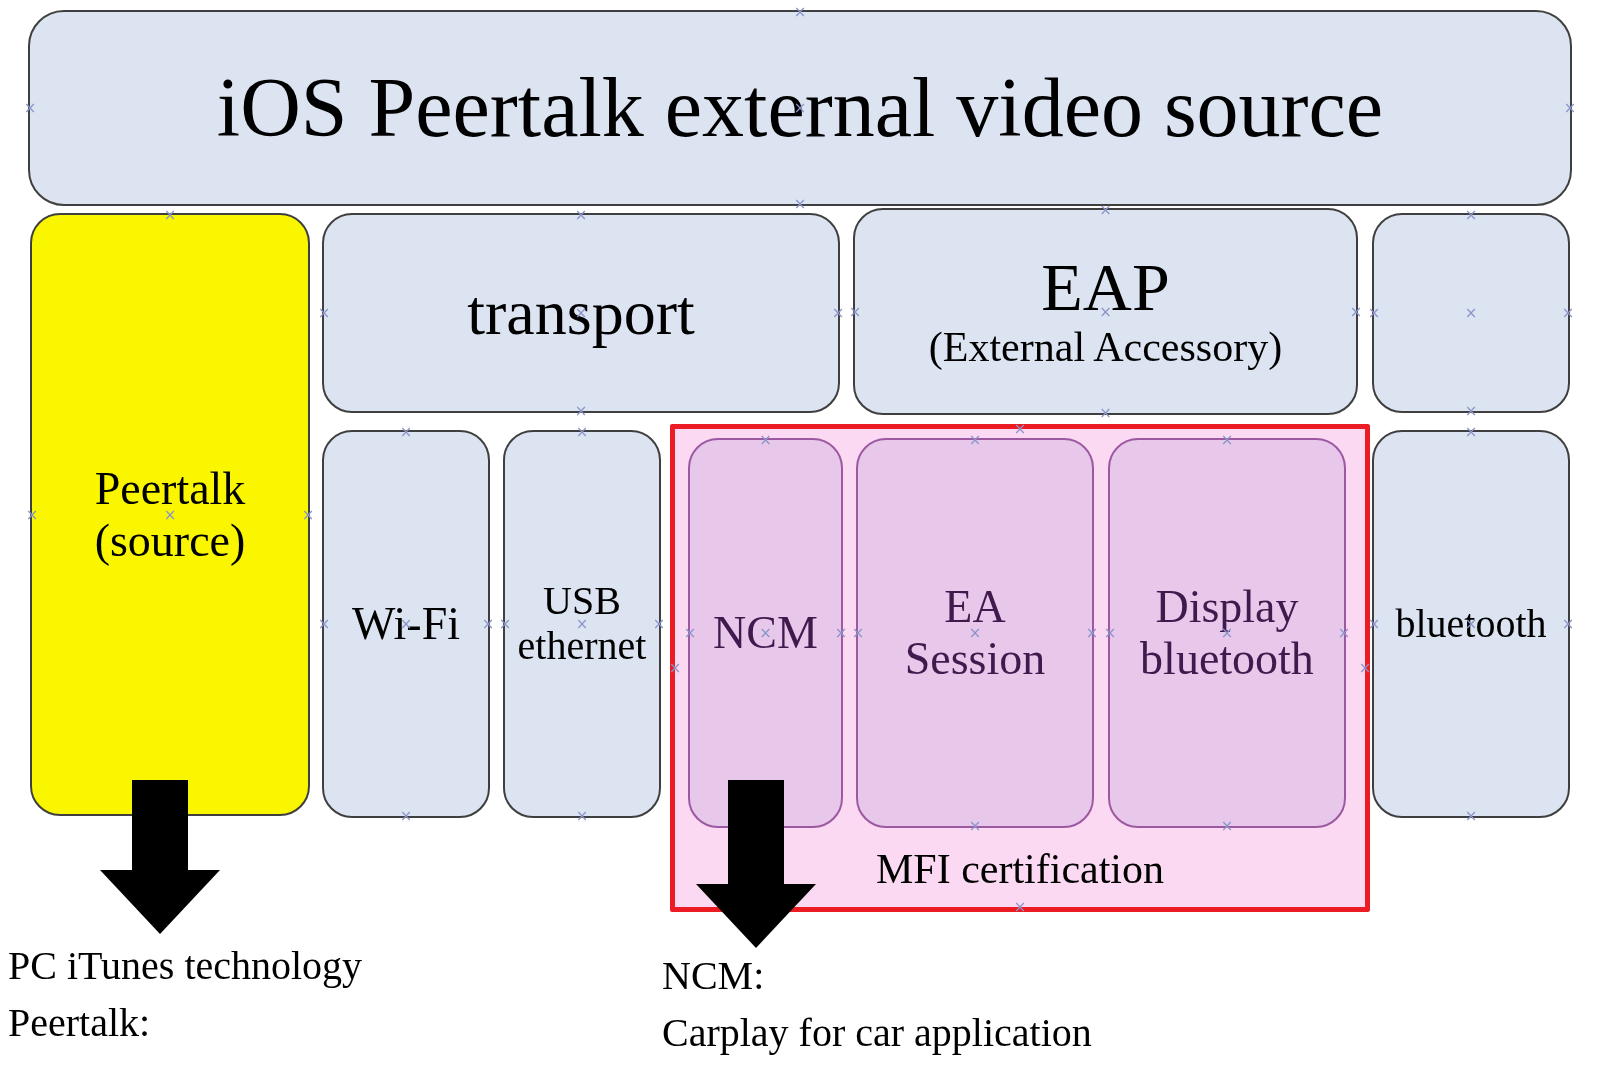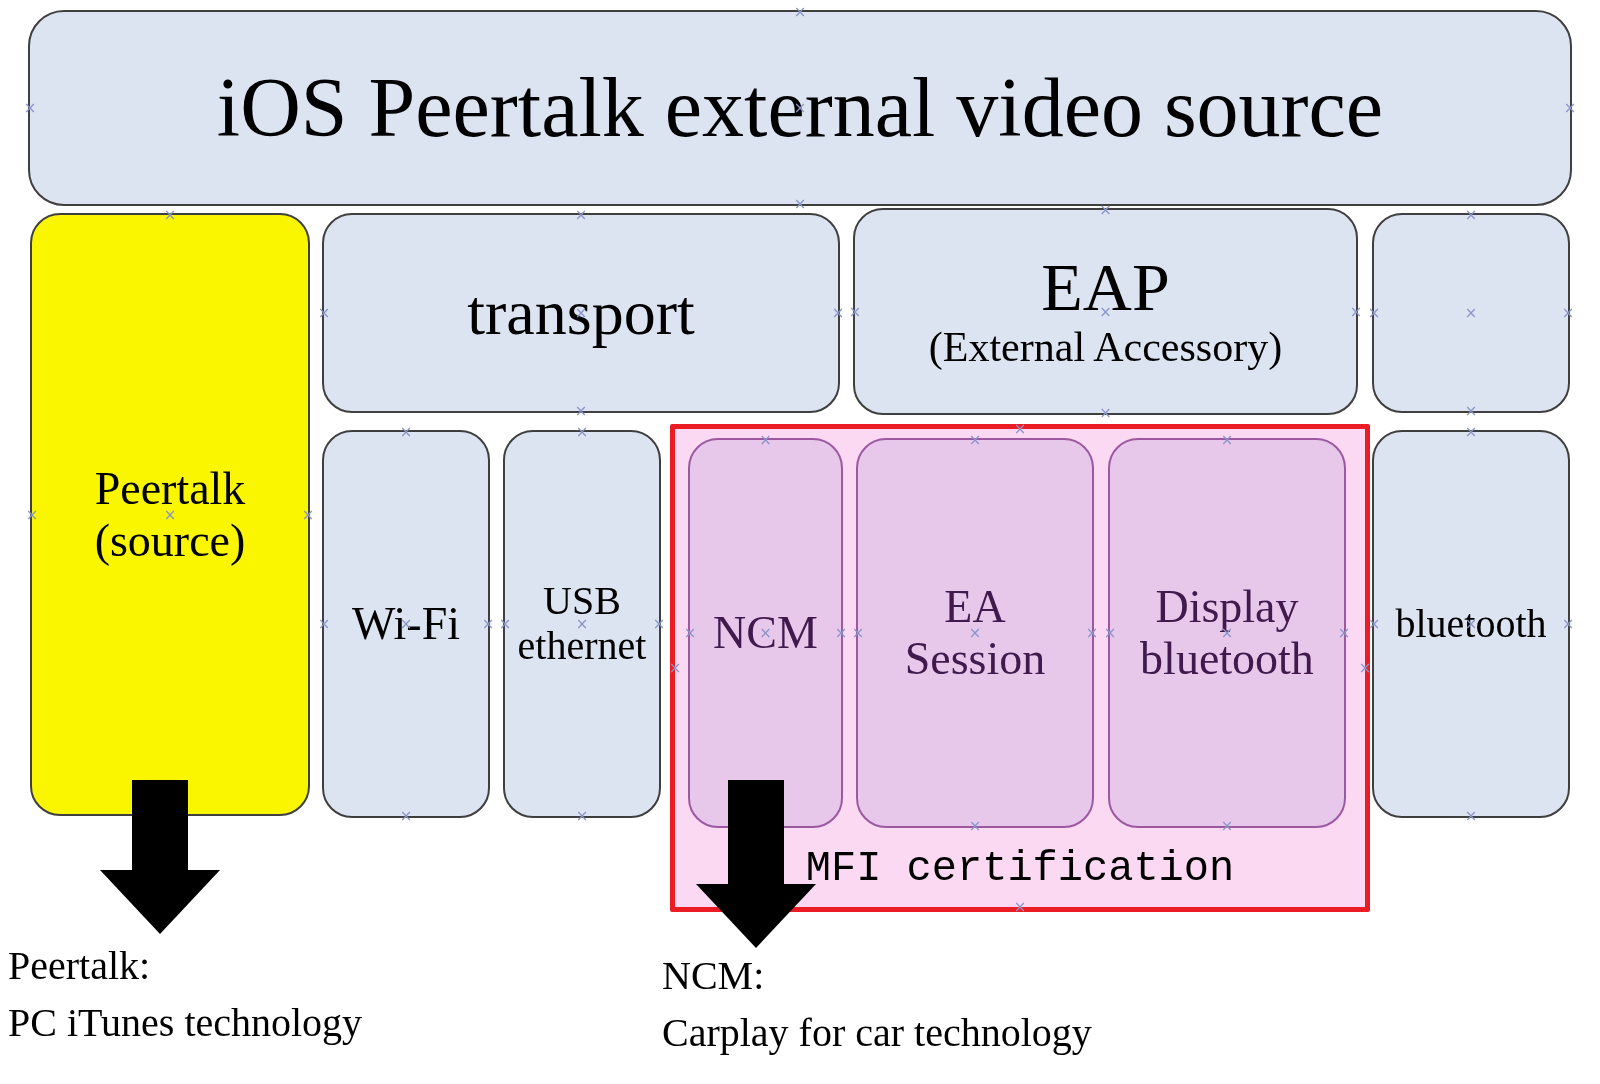--- a/index.html
+++ b/index.html
@@ -45,21 +45,20 @@
     background: var(--pink-fill);
     border: 5px solid var(--red-border);
     border-radius: 2px;
   }
   .mfi-label {
     position: absolute;
     left: 0; right: 0; bottom: 14px;
     text-align: center;
     font-size: 42px;
     color: #000;
-    font-family: Liberation Mono, monospace;
   }
 
   .purple {
     background: var(--purple-fill);
     border: 2px solid var(--purple-border);
     color: var(--purple-text);
     font-size: 46px;
   }
   .ncm    { left: 688px;  top: 438px; width: 155px; height: 390px; }
   .ea     { left: 856px;  top: 438px; width: 238px; height: 390px; }
@@ -214,22 +213,22 @@
       <span class="xmark" style="left: 100%; top: 50%;">×</span>
       <span class="xmark" style="left: 50%; top: 50%;">×</span>
     </div>
 
   <div class="arrow-stem stem1"></div>
   <div class="arrow-head head1"></div>
   <div class="arrow-stem stem2"></div>
   <div class="arrow-head head2"></div>
 
   <div class="note note1">
+    <div>PC iTunes technology</div>
     <div>Peertalk:</div>
-    <div>PC iTunes technology</div>
   </div>
 
   <div class="note note2">
     <div>NCM:</div>
-    <div>Carplay for car technology</div>
+    <div>Carplay for car application</div>
   </div>
 
 </div>
 
 </body></html>

